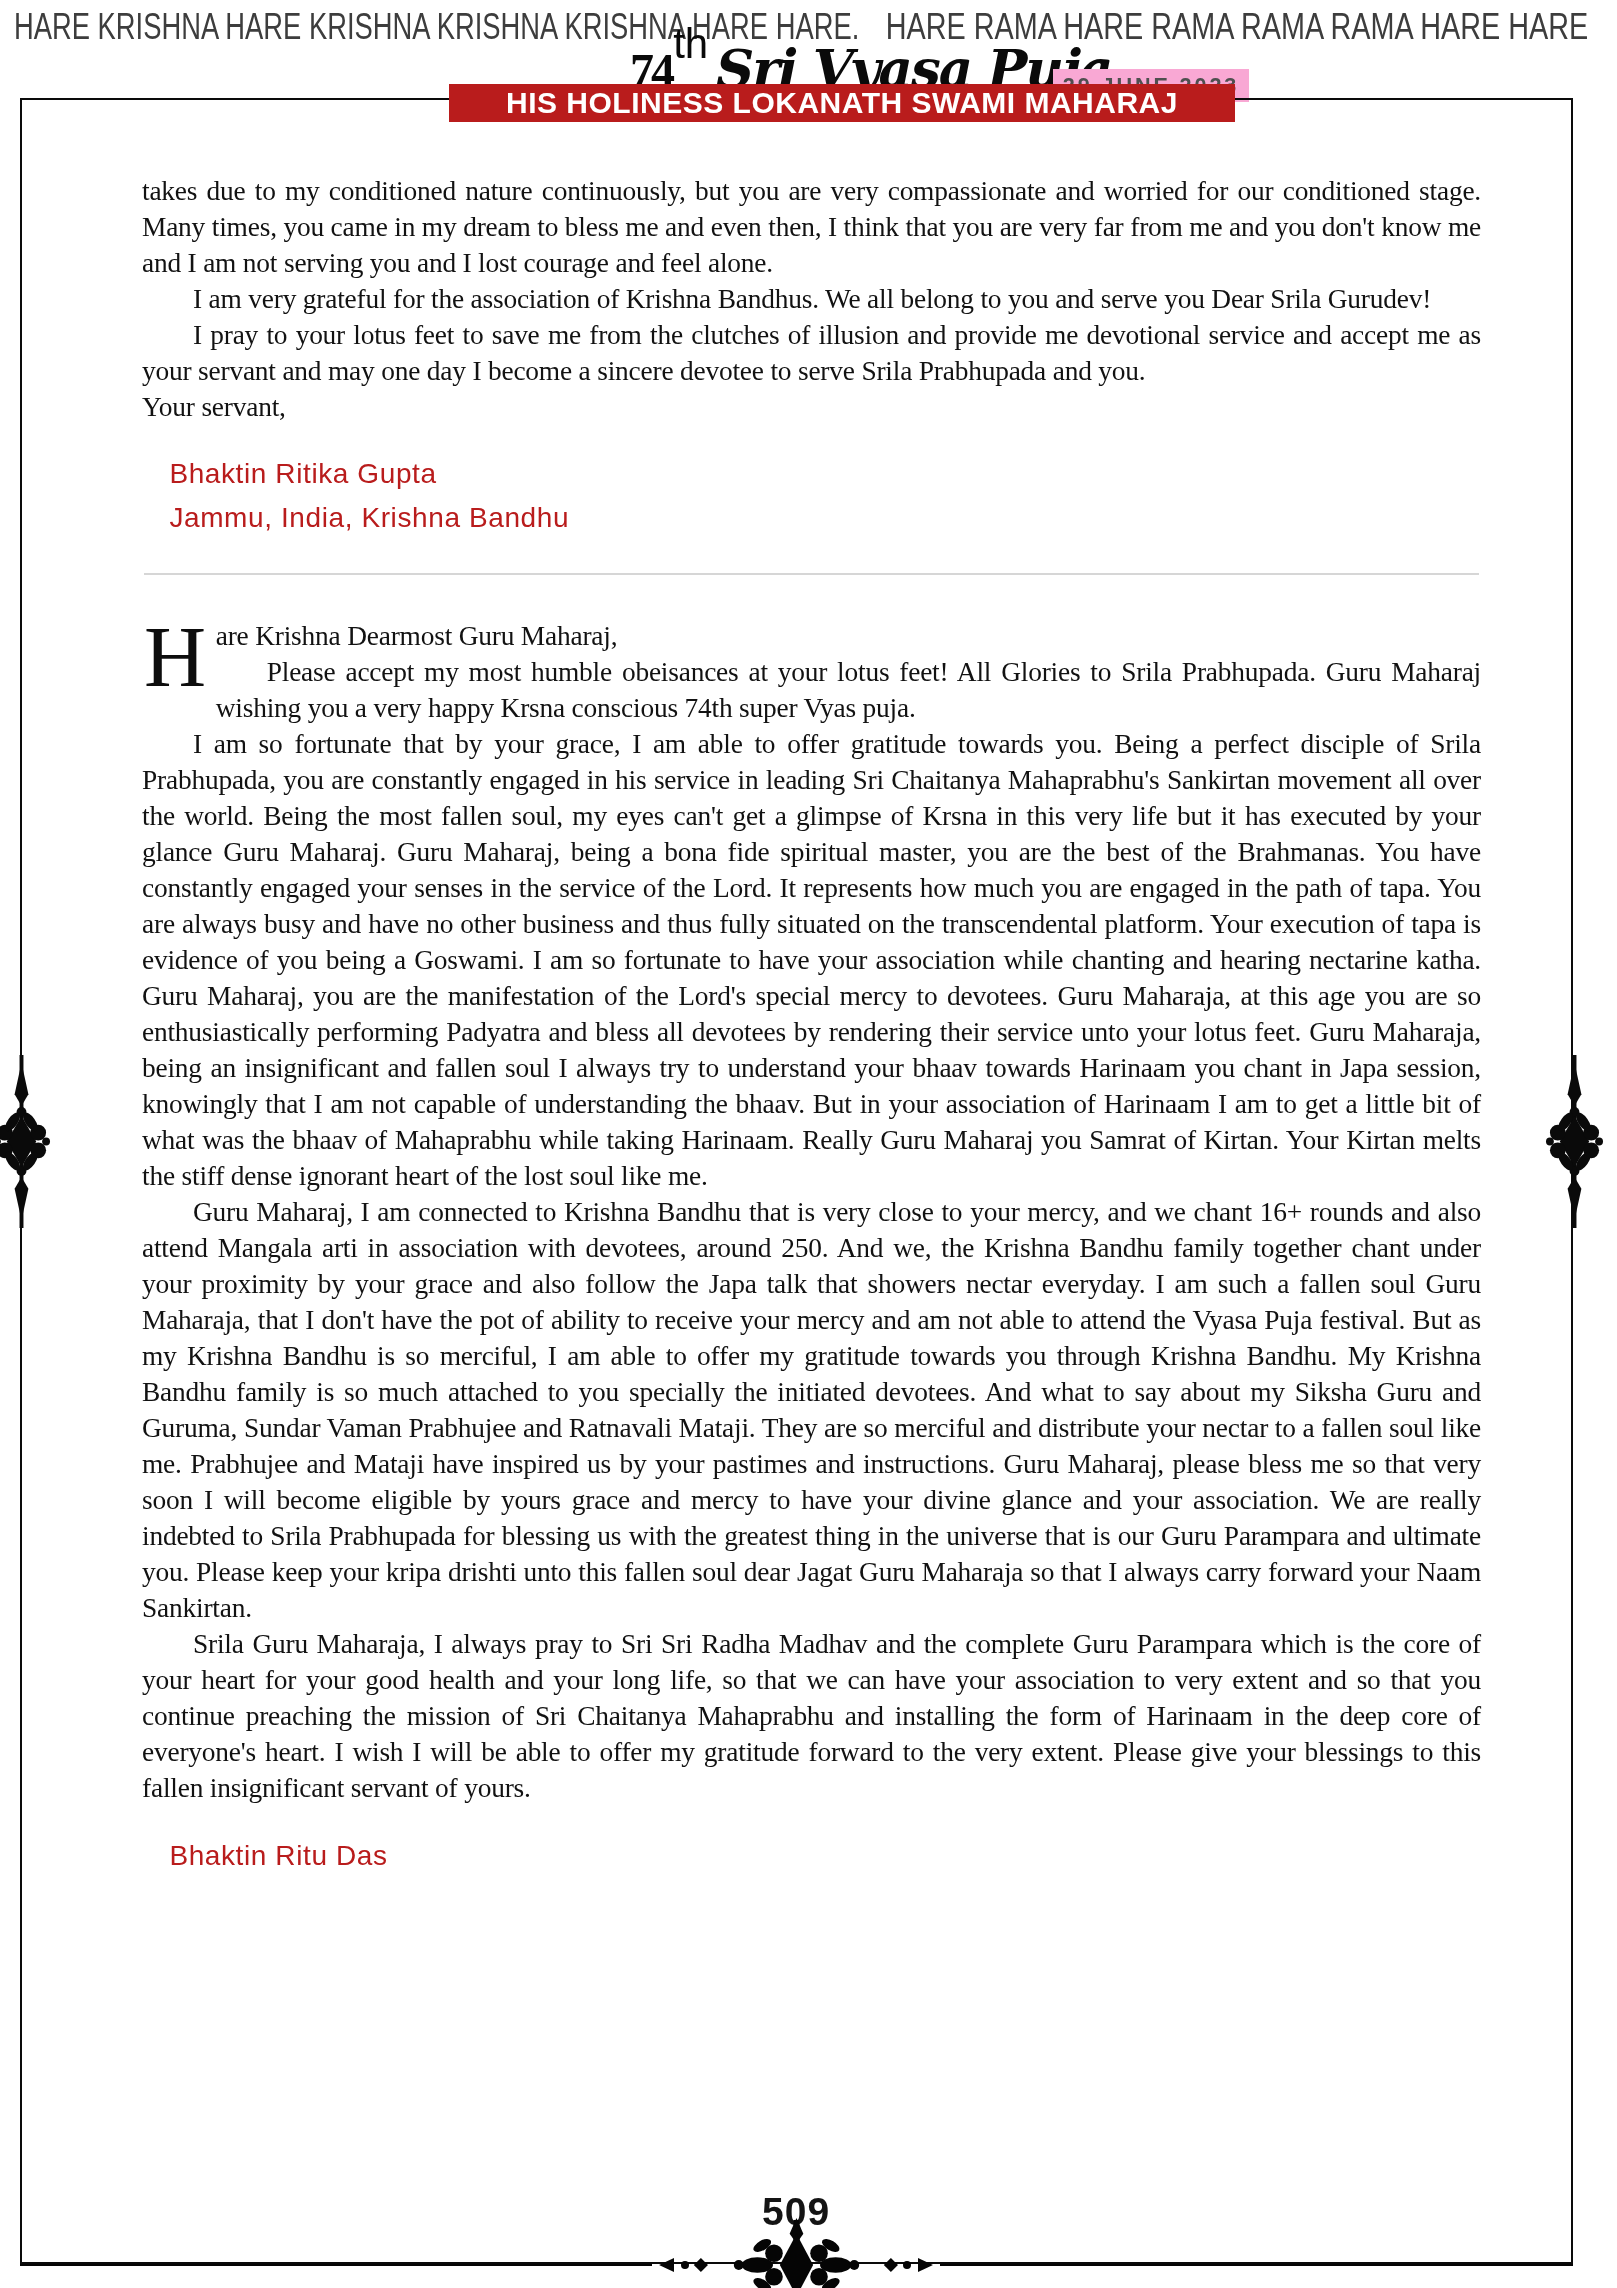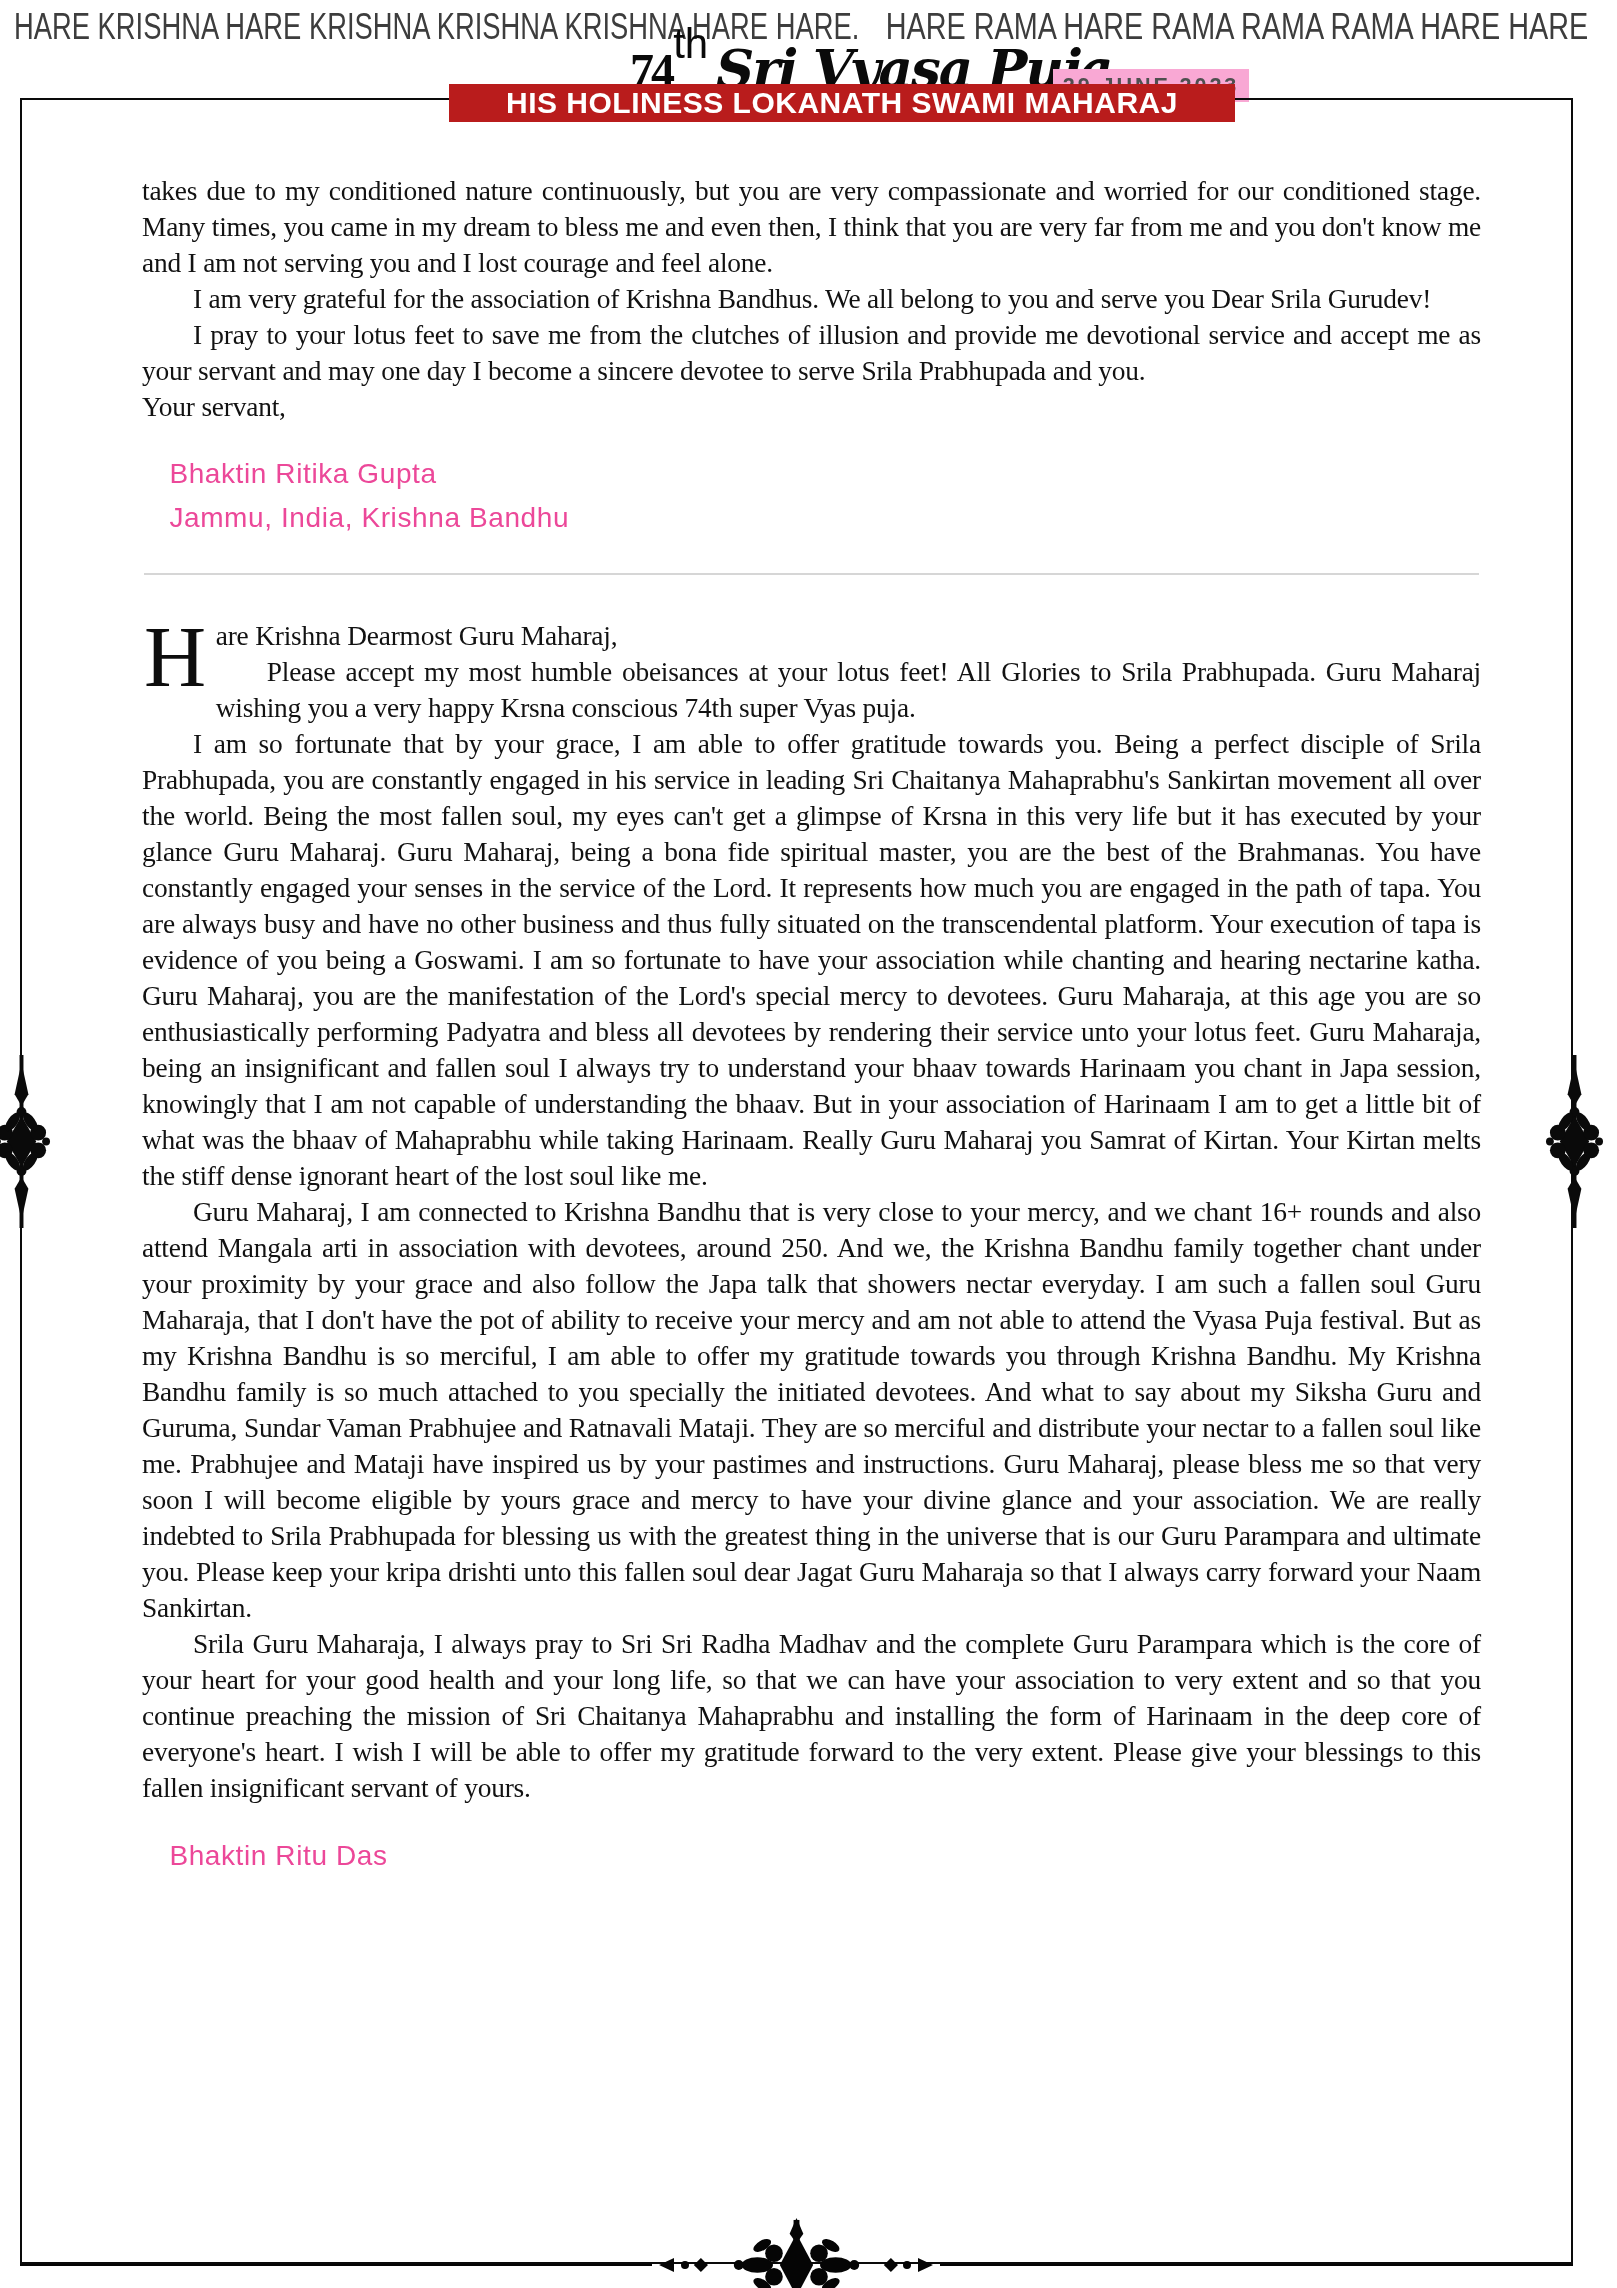--- a/index.html
+++ b/index.html
@@ -63,21 +63,21 @@
     position:absolute; left:142px; top:173px; width:1339px; z-index:2;
     font-size:27.4px; line-height:36px; text-align:justify; color:#121212;
     letter-spacing:-0.2px;
   }
   .content p { margin:0; }
   .indent { text-indent:51px; }
   .closing { margin:21.6px 0 0 27.4px; text-align:left; }
   .sig {
     margin:27.4px 0 0 27.4px; text-align:left;
     font-family:"Liberation Sans", sans-serif; font-size:28px;
-    line-height:44px; letter-spacing:0.6px; color:#ec4899;
+    line-height:44px; letter-spacing:0.6px; color:#b91c1c;
   }
   .divider { height:2px; background:#d6d6d6; margin:33px 2px 0 2px; }
   .letter2 { margin-top:43px; }
   .dropcap {
     float:left; font-size:86px; line-height:69px; padding:4.9px 9.8px 0 2px;
     color:#0d0d0d; font-family:"Liberation Serif", serif;
   }
 
   
   .page-num {
@@ -184,20 +184,21 @@
       <p class="indent">I am so fortunate that by your grace, I am able to offer gratitude towards you. Being a perfect disciple of Srila Prabhupada, you are constantly engaged in his service in leading Sri Chaitanya Mahaprabhu's Sankirtan movement all over the world. Being the most fallen soul, my eyes can't get a glimpse of Krsna in this very life but it has executed by your glance Guru Maharaj. Guru Maharaj, being a bona fide spiritual master, you are the best of the Brahmanas. You have constantly engaged your senses in the service of the Lord. It represents how much you are engaged in the path of tapa. You are always busy and have no other business and thus fully situated on the transcendental platform. Your execution of tapa is evidence of you being a Goswami. I am so fortunate to have your association while chanting and hearing nectarine katha. Guru Maharaj, you are the manifestation of the Lord's special mercy to devotees. Guru Maharaja, at this age you are so enthusiastically performing Padyatra and bless all devotees by rendering their service unto your lotus feet. Guru Maharaja, being an insignificant and fallen soul I always try to understand your bhaav towards Harinaam you chant in Japa session, knowingly that I am not capable of understanding the bhaav. But in your association of Harinaam I am to get a little bit of what was the bhaav of Mahaprabhu while taking Harinaam. Really Guru Maharaj you Samrat of Kirtan. Your Kirtan melts the stiff dense ignorant heart of the lost soul like me.</p>
       <p class="indent">Guru Maharaj, I am connected to Krishna Bandhu that is very close to your mercy, and we chant 16+ rounds and also attend Mangala arti in association with devotees, around 250. And we, the Krishna Bandhu family together chant under your proximity by your grace and also follow the Japa talk that showers nectar everyday. I am such a fallen soul Guru Maharaja, that I don't have the pot of ability to receive your mercy and am not able to attend the Vyasa Puja festival. But as my Krishna Bandhu is so merciful, I am able to offer my gratitude towards you through Krishna Bandhu. My Krishna Bandhu family is so much attached to you specially the initiated devotees. And what to say about my Siksha Guru and Guruma, Sundar Vaman Prabhujee and Ratnavali Mataji. They are so merciful and distribute your nectar to a fallen soul like me. Prabhujee and Mataji have inspired us by your pastimes and instructions. Guru Maharaj, please bless me so that very soon I will become eligible by yours grace and mercy to have your divine glance and your association. We are really indebted to Srila Prabhupada for blessing us with the greatest thing in the universe that is our Guru Parampara and ultimate you. Please keep your kripa drishti unto this fallen soul dear Jagat Guru Maharaja so that I always carry forward your Naam Sankirtan.</p>
       <p class="indent">Srila Guru Maharaja, I always pray to Sri Sri Radha Madhav and the complete Guru Parampara which is the core of your heart for your good health and your long life, so that we can have your association to very extent and so that you continue preaching the mission of Sri Chaitanya Mahaprabhu and installing the form of Harinaam in the deep core of everyone's heart. I wish I will be able to offer my gratitude forward to the very extent. Please give your blessings to this fallen insignificant servant of yours.</p>
       <div class="sig">
         <div>Bhaktin Ritu Das</div>
       </div>
     </div>
 
   </div>
 
+  <div class="page-num">509</div>
 
   <div class="bottom-orn">
     <div class="hline"></div>
     <div class="tri-l"></div>
     <div class="dot"></div>
     <div class="dmd"></div>
     <svg class="center-orn" viewBox="0 0 170 96" width="167" height="94">
         <use href="#medallion-h"></use>
       </svg>
     <div class="dmd"></div>

